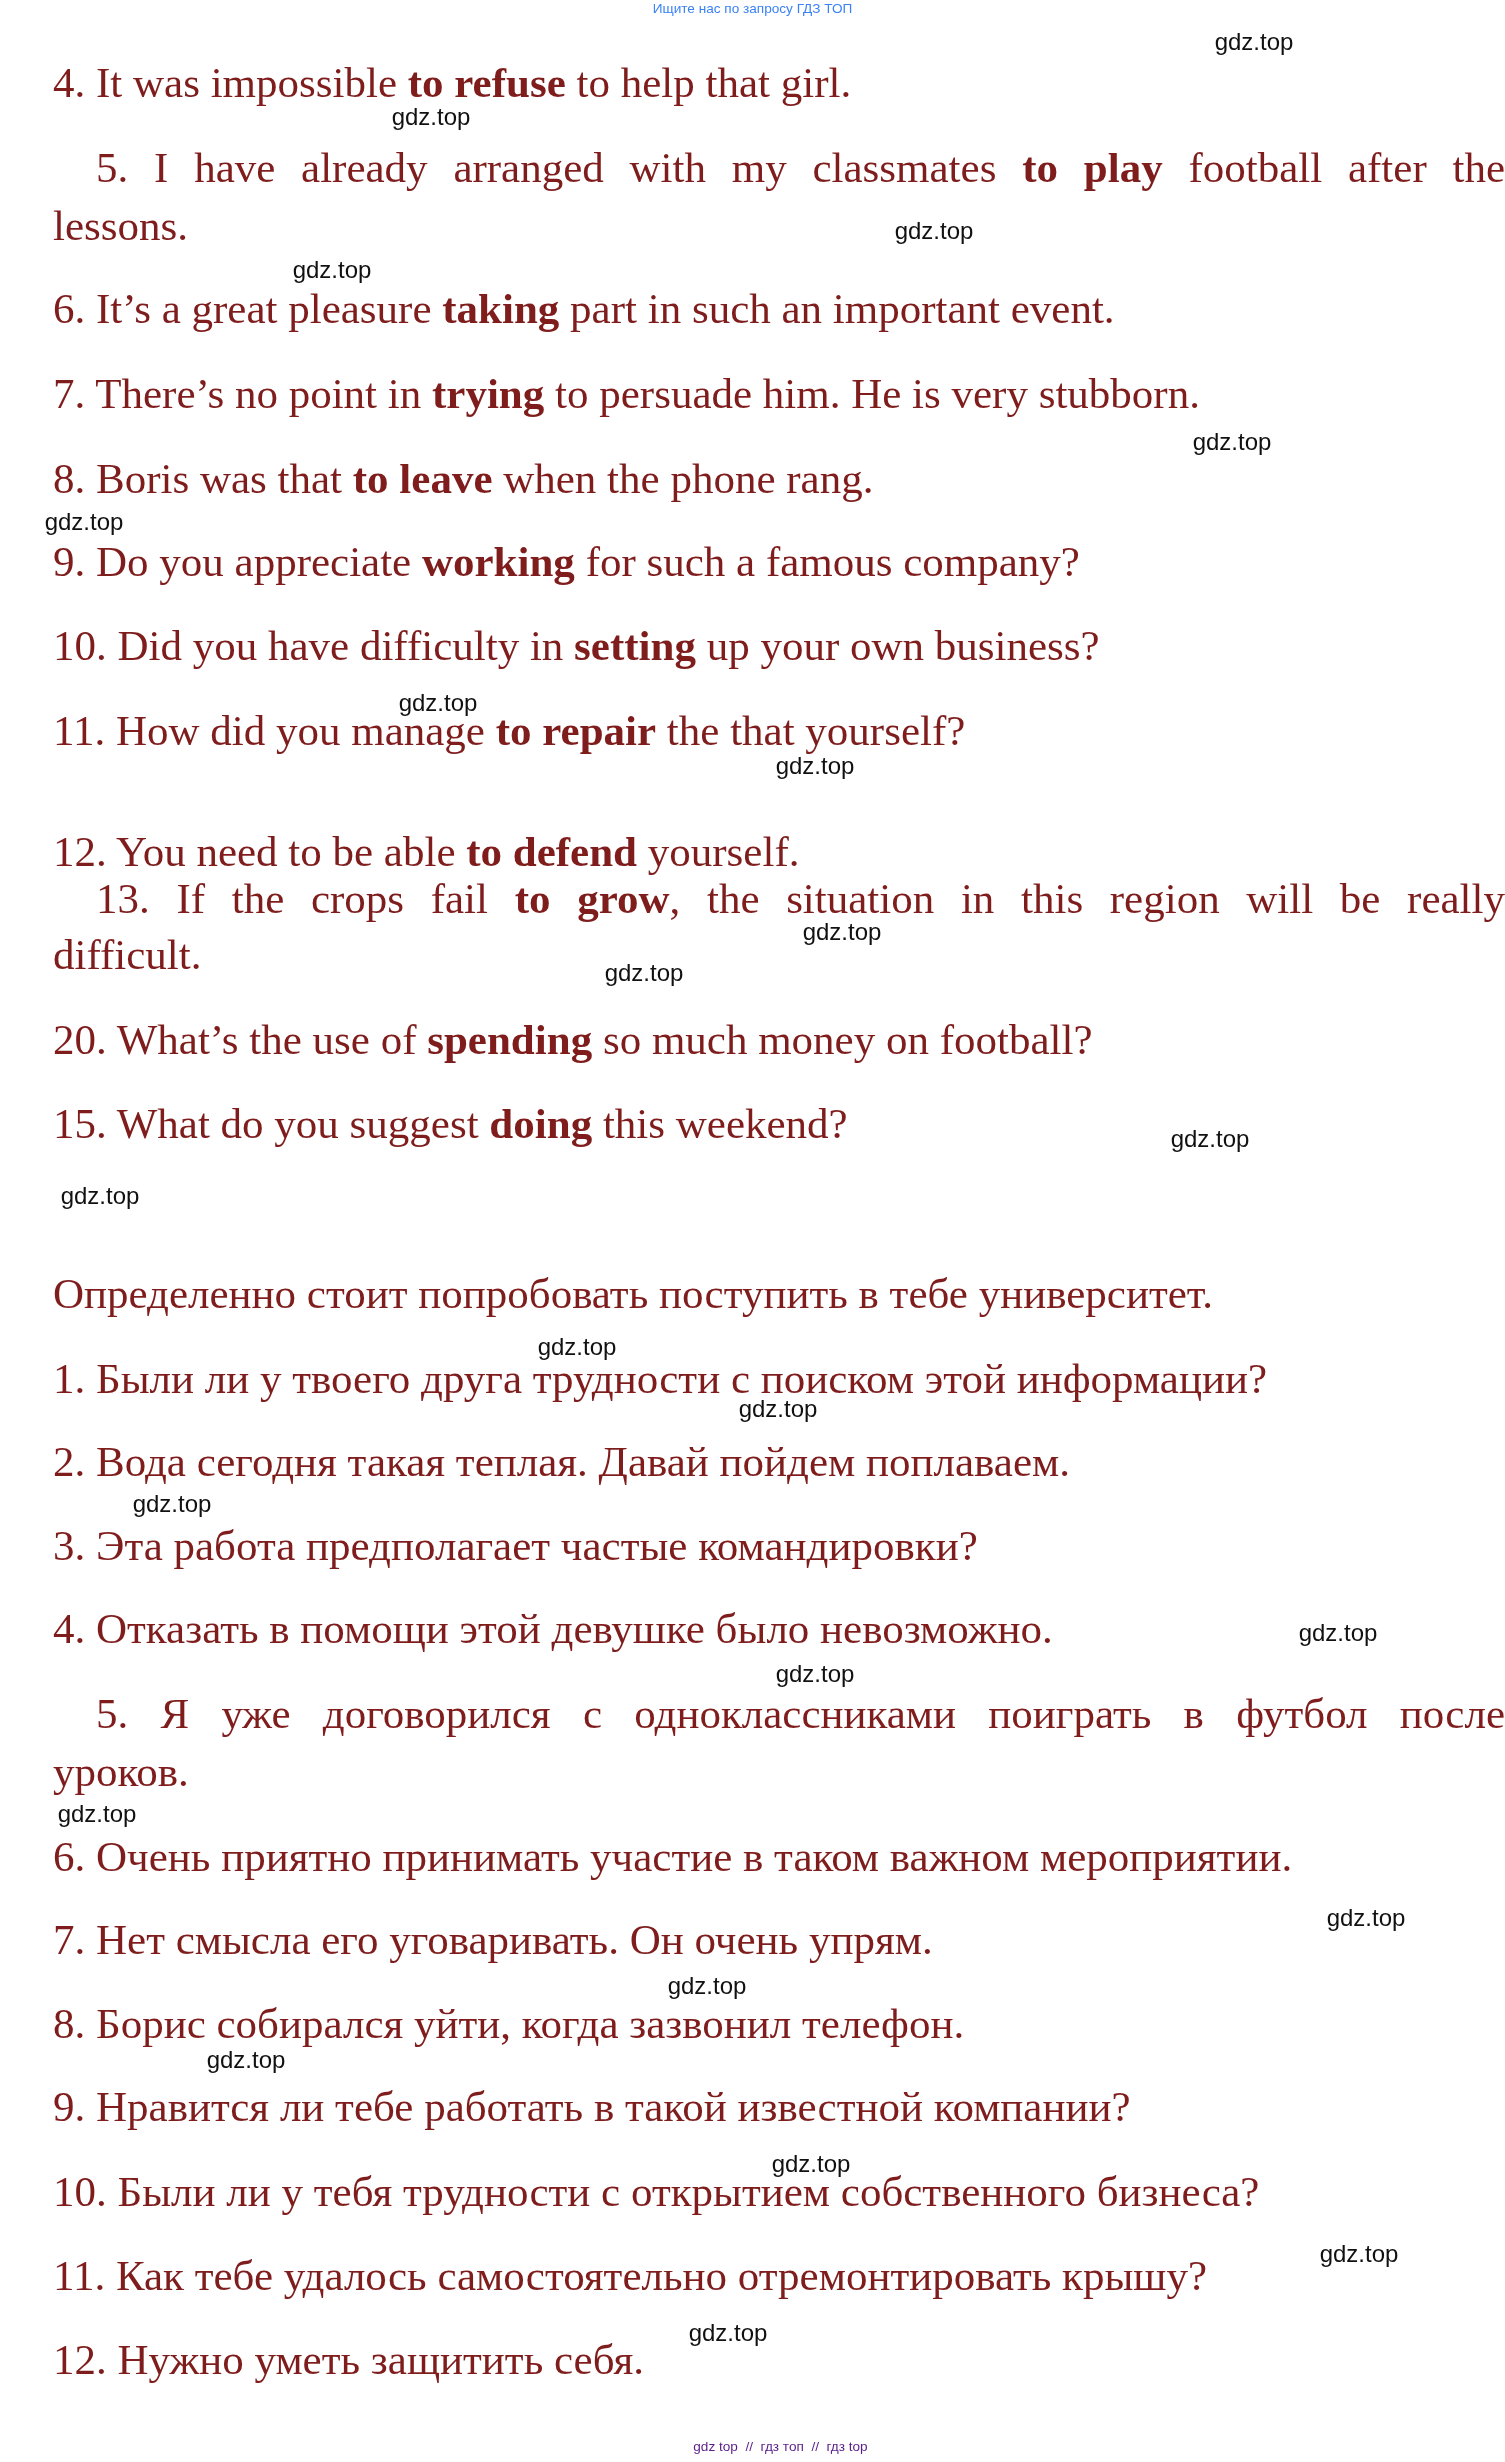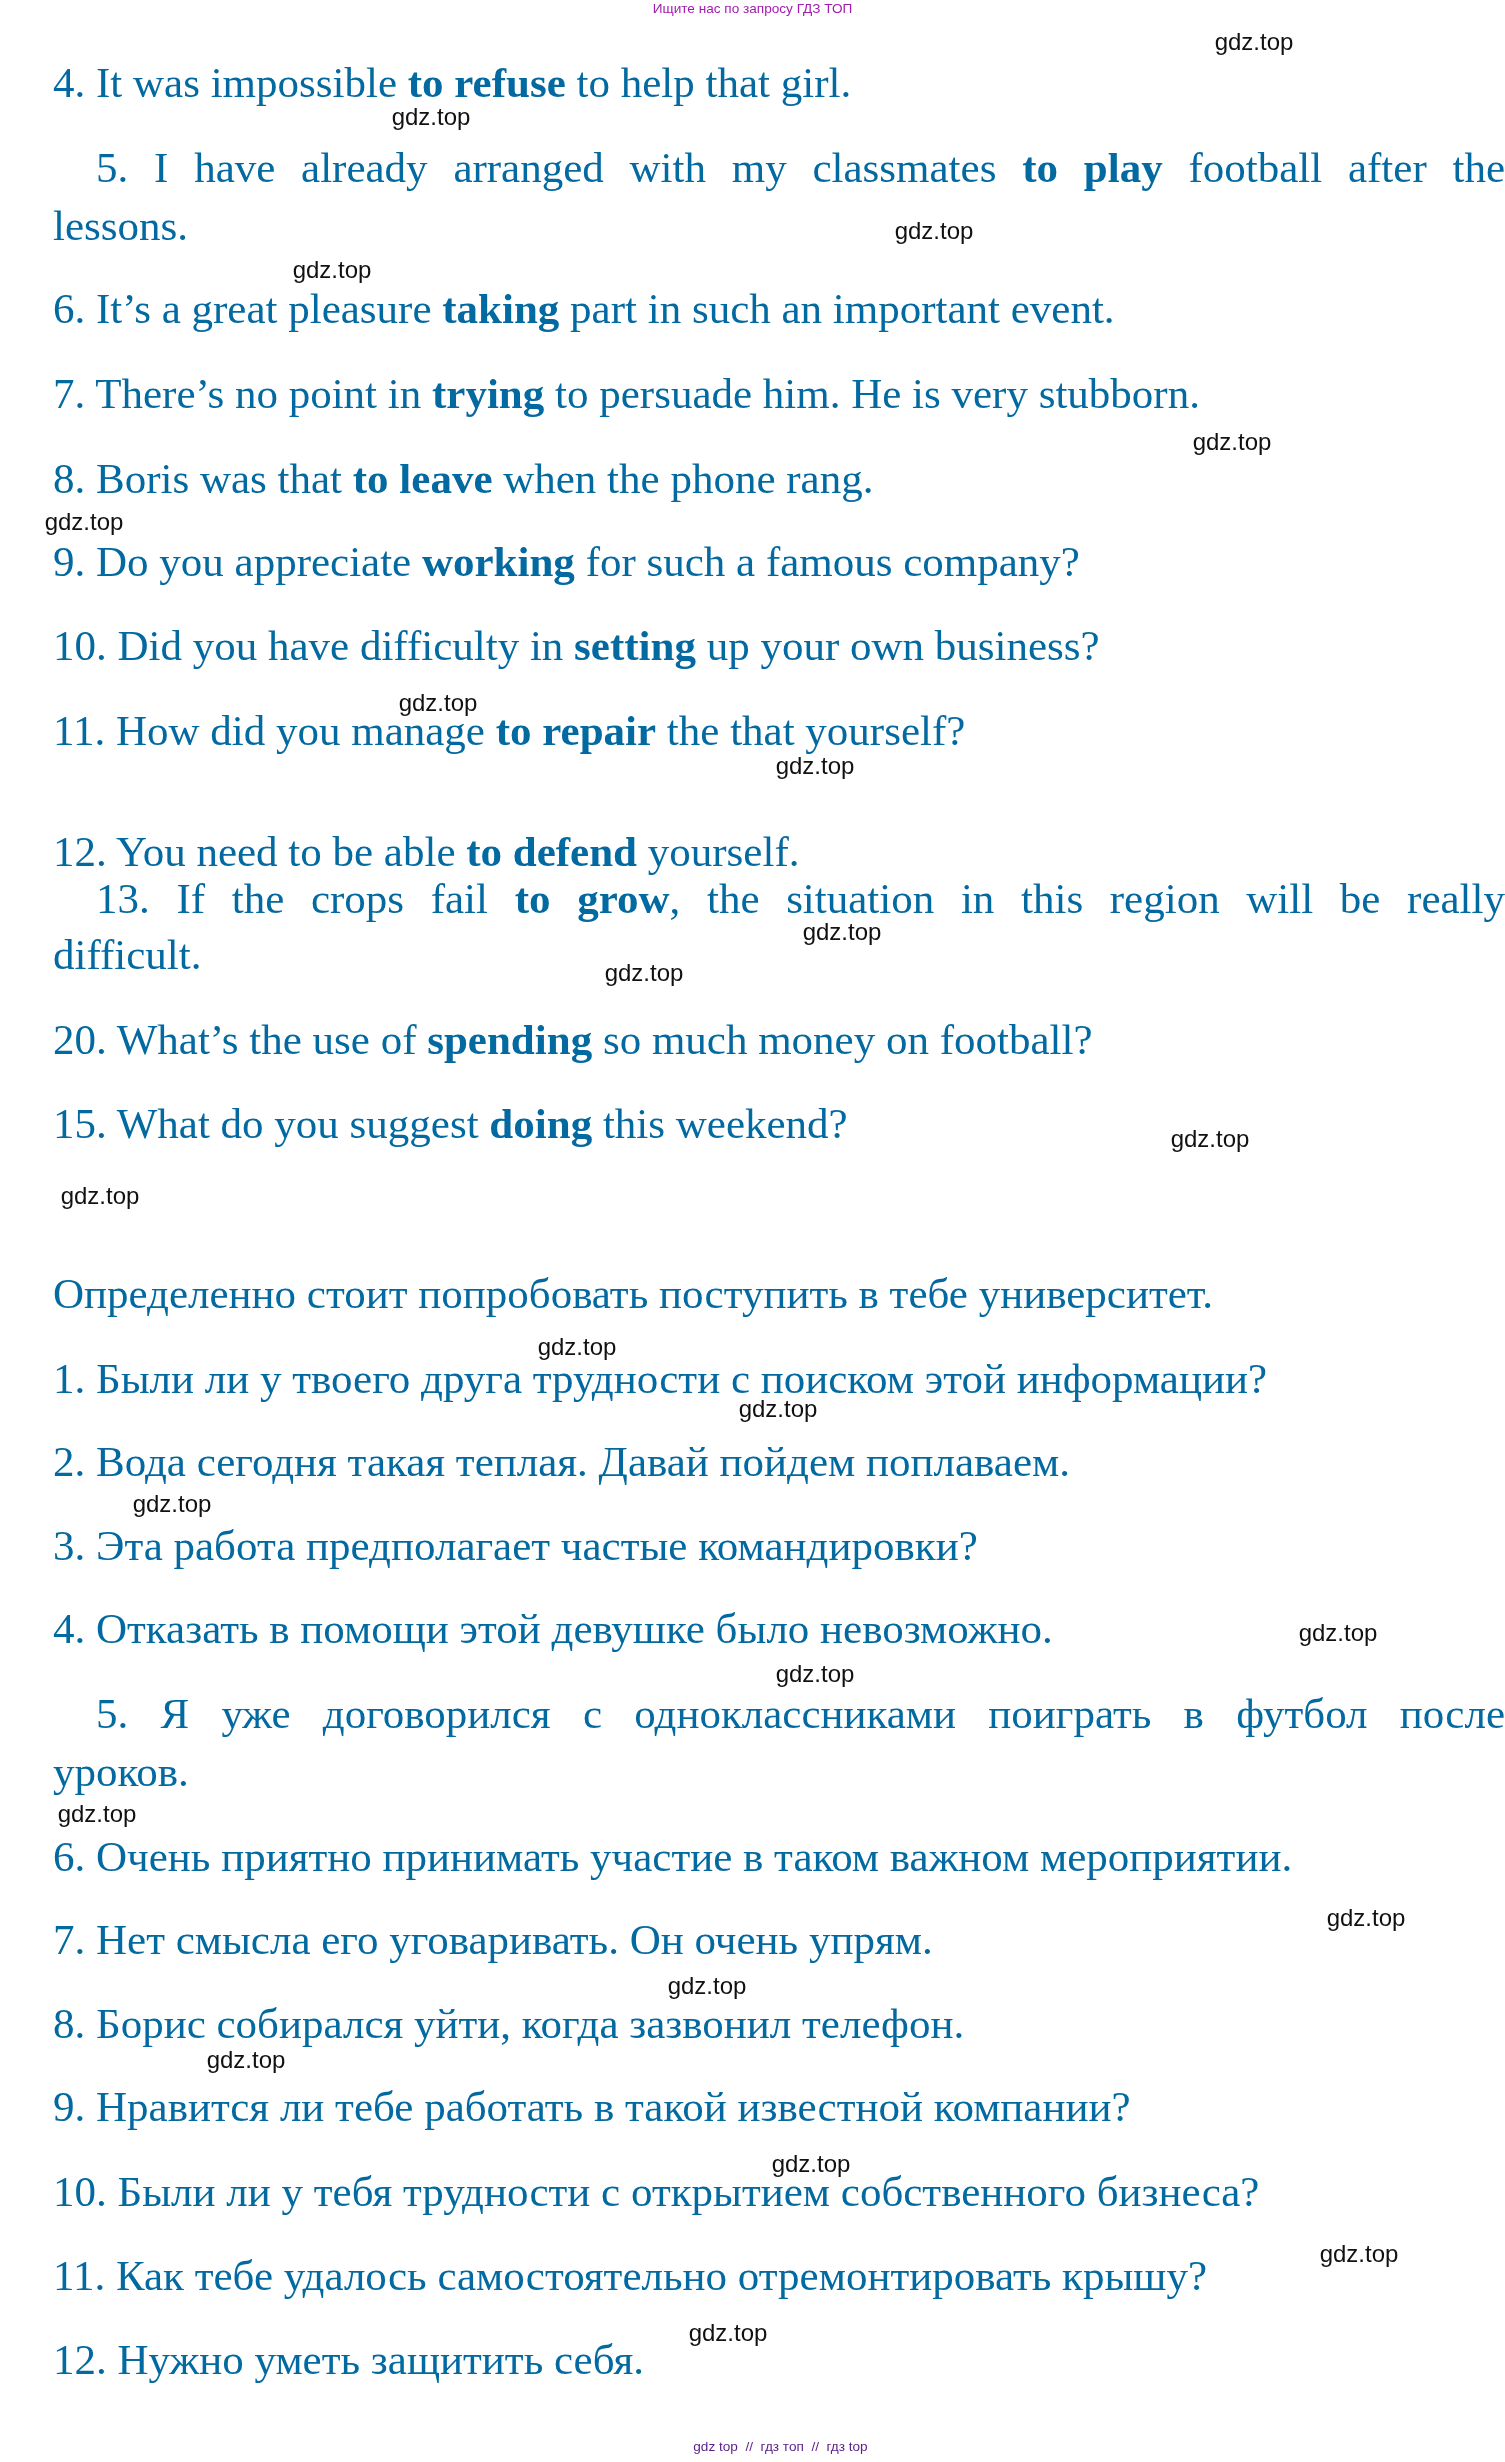--- a/index.html
+++ b/index.html
@@ -1,19 +1,19 @@
 <!DOCTYPE html>
 <html style="font-size:12.8px"><head>
 <meta charset="utf-8">
 <style>
   html,body{margin:0;padding:0;background:#fff;}
   body{width:1505px;height:2462px;position:relative;overflow:hidden;}
-  .header{position:absolute;top:0;left:0;width:1505px;text-align:center;font-family:"Liberation Sans",sans-serif;font-size:13.6px;line-height:17.5px;color:#a21caf;}
+  .header{position:absolute;top:0;left:0;width:1505px;text-align:center;font-family:"Liberation Sans",sans-serif;font-size:13.6px;line-height:17.5px;color:#3b82f6;}
   .footer{position:absolute;top:2438px;left:0;width:1505px;text-align:center;font-family:"Liberation Sans",sans-serif;font-size:13.6px;line-height:17.5px;color:#5a1d8a;margin-left:28px;}
-  .line{position:absolute;left:53px;width:1409px;font-family:"Liberation Serif",serif;font-size:43px;line-height:51px;color:#0369a1;white-space:nowrap;}
+  .line{position:absolute;left:53px;width:1409px;font-family:"Liberation Serif",serif;font-size:43px;line-height:51px;color:#7f1d1d;white-space:nowrap;}
   .line.just{text-align:justify;text-align-last:justify;white-space:normal;margin-left:43px;}
   .line b{font-weight:bold;}
   .wm{position:absolute;font-family:"Liberation Sans",sans-serif;font-size:24px;line-height:27px;color:#111;white-space:nowrap;transform:translate(-50%,-50%);}
 </style>
 </head>
 <body>
 
 <div class="header">Ищите нас по запросу ГДЗ ТОП</div>
 
 <div class="line" style="top:57px"><span>4.</span> <span>It was impossible</span> <b>to refuse</b> <span>to help that girl.</span></div>

